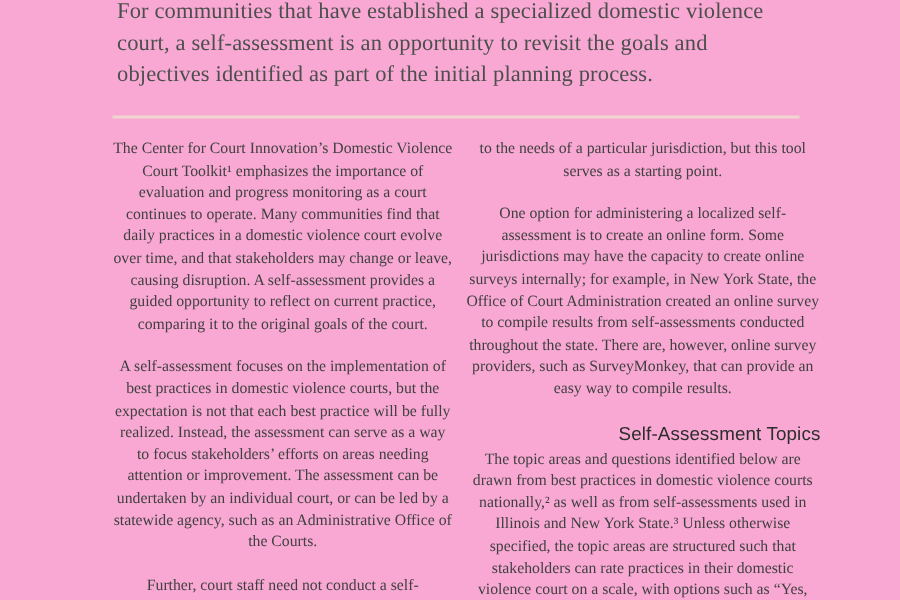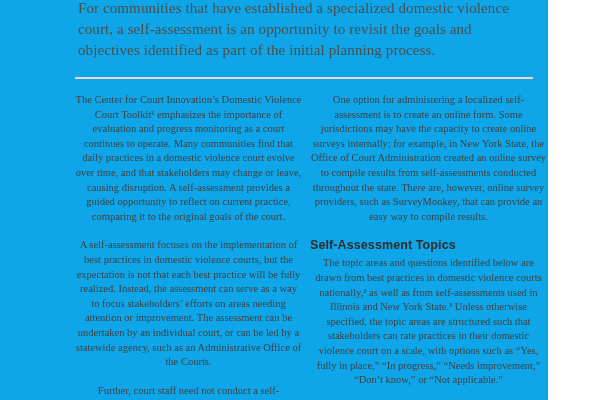--- a/index.html
+++ b/index.html
@@ -8,23 +8,23 @@
     background: #ffffff;
   }
   body {
     width: 600px;
     height: 400px;
     overflow: hidden;
     font-family: "Liberation Serif", serif;
   }
   .page {
     position: relative;
-    width: 548px;
+    width: 600px;
     height: 400px;
-    background: #0ea5e9;
+    background: #f9a8d4;
   }
   .intro-heading {
     position: absolute;
     left: 78px;
     top: -2px;
     width: 452px;
     font-family: "Liberation Serif", serif;
     font-size: 15px;
     line-height: 21px;
     color: #4b4f4c;
@@ -54,46 +54,48 @@
   }
   .col-left  { width: 227px; }
   .col-right { width: 237px; }
   .col p {
     margin: 0 0 14px 0;
     text-align: center;
   }
   .col p:last-child { margin-bottom: 0; }
   .section-heading {
     font-family: "Liberation Sans", sans-serif;
-    font-weight: bold;
+    font-weight: normal;
     font-size: 12.5px;
     line-height: 15px;
     color: #2c2d2c;
     margin: 2px 0 3px 0;
     letter-spacing: 0.1px;
+    text-align: right;
   }
 </style>
 </head>
 <body>
 
 <div class="page">
 
   <div class="intro-heading">For communities that have established a specialized domestic violence court, a self-assessment is an opportunity to revisit the goals and objectives identified as part of the initial planning process.</div>
 
   <div class="divider-rule" style="background: rgb(240, 214, 206);"></div>
 
   <div class="columns">
 
     <div class="col col-left">
       <p>The Center for Court Innovation’s Domestic Violence Court Toolkit¹ emphasizes the importance of evaluation and progress monitoring as a court continues to operate. Many communities find that daily practices in a domestic violence court evolve over time, and that stakeholders may change or leave, causing disruption. A self-assessment provides a guided opportunity to reflect on current practice, comparing it to the original goals of the court.</p>
       <p>A self-assessment focuses on the implementation of best practices in domestic violence courts, but the expectation is not that each best practice will be fully realized. Instead, the assessment can serve as a way to focus stakeholders’ efforts on areas needing attention or improvement. The assessment can be undertaken by an individual court, or can be led by a statewide agency, such as an Administrative Office of the Courts.</p>
       <p>Further, court staff need not conduct a self-assessment in isolation. Courts can partner with local providers and other stakeholders to review</p>
     </div>
 
     <div class="col col-right">
+      <p>to the needs of a particular jurisdiction, but this tool serves as a starting point.</p>
       <p>One option for administering a localized self-assessment is to create an online form. Some jurisdictions may have the capacity to create online surveys internally; for example, in New York State, the Office of Court Administration created an online survey to compile results from self-assessments conducted throughout the state. There are, however, online survey providers, such as SurveyMonkey, that can provide an easy way to compile results.</p>
       <div class="section-heading">Self-Assessment Topics</div>
       <p>The topic areas and questions identified below are drawn from best practices in domestic violence courts nationally,² as well as from self-assessments used in Illinois and New York State.³ Unless otherwise specified, the topic areas are structured such that stakeholders can rate practices in their domestic violence court on a scale, with options such as “Yes, fully in place,” “In progress,” “Needs improvement,” “Don’t know,” or “Not applicable.”</p>
     </div>
 
   </div>
 
 </div>
 
 </body></html>

